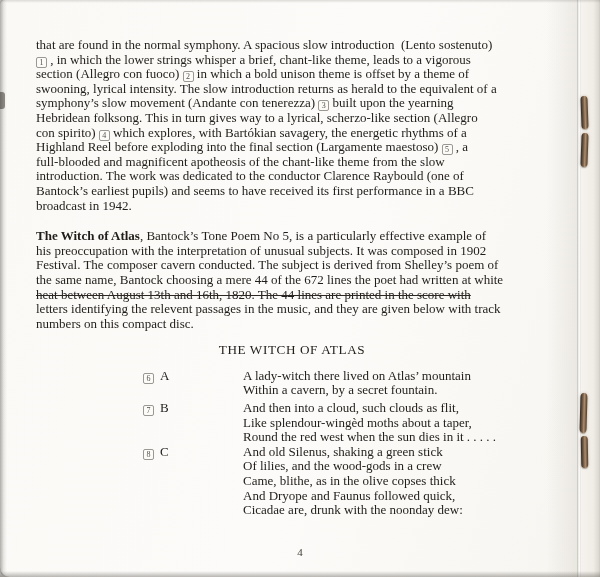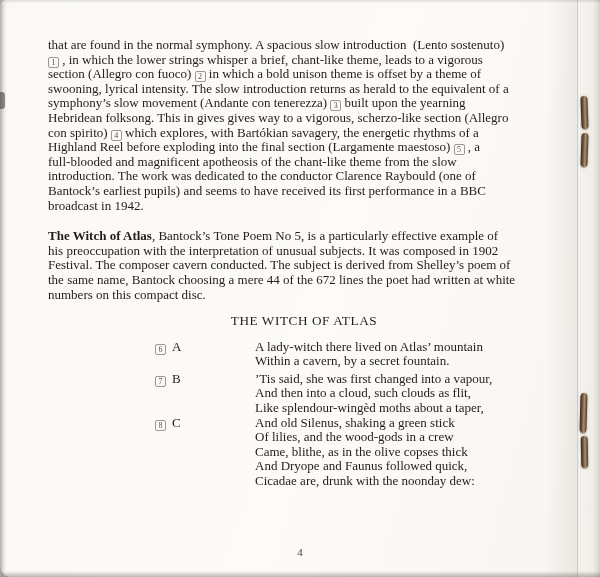--- a/index.html
+++ b/index.html
@@ -46,21 +46,21 @@
     background:linear-gradient(to right,#32271f,#85674c 42%,#ab8e70 58%,#4c3b2e);
     border-radius:45%/12%;
     box-shadow:0 0 3px rgba(120,85,55,.35), 0 1px 1px rgba(0,0,0,.25);
   }
   .staple.s1a { left:581px; top:96px;  height:33px; transform:rotate(-2deg); }
   .staple.s1b { left:581px; top:133px; height:34px; transform:rotate(2deg); }
   .staple.s2a { left:580px; top:393px; height:40px; transform:rotate(1.5deg); }
   .staple.s2b { left:581px; top:436px; height:32px; transform:rotate(-1deg); }
 
   .content {
-    position:absolute; left:48px; top:38px; width:512px;
+    position:absolute; left:36px; top:38px; width:512px;
     color:#201d1a; font-size:13px; line-height:14.6px;
   }
   .line { white-space:pre; height:14.6px; }
   .para2 { margin-top:16px; }
   .seg-bold { font-weight:bold; }
   .seg-strike { text-decoration:line-through; text-decoration-thickness:1.4px; text-decoration-color:#2b2723; }
   .tracknum {
     display:inline-block; width:11px; height:11px; box-sizing:border-box;
     border:1px solid #9b9792; border-radius:2px; background:#fcfbf8;
     font-size:8px; line-height:9px; text-align:center; color:#56524c;
@@ -84,51 +84,53 @@
 <div class="scan">
   <div class="page">
     <div class="content">
       <div>
           <div class="para">
             <div class="line"><span class="seg">that are found in the normal symphony. A spacious slow introduction  (Lento sostenuto)</span></div>
             <div class="line"><span class="tracknum">1</span><span class="seg"> , in which the lower strings whisper a brief, chant-like theme, leads to a vigorous</span></div>
             <div class="line"><span class="seg">section (Allegro con fuoco) </span><span class="tracknum">2</span><span class="seg"> in which a bold unison theme is offset by a theme of</span></div>
             <div class="line"><span class="seg">swooning, lyrical intensity. The slow introduction returns as herald to the equivalent of a</span></div>
             <div class="line"><span class="seg">symphony’s slow movement (Andante con tenerezza) </span><span class="tracknum">3</span><span class="seg"> built upon the yearning</span></div>
-            <div class="line"><span class="seg">Hebridean folksong. This in gives gives way to a vigorous, scherzo-like section (Allegro</span></div>
+            <div class="line"><span class="seg">Hebridean folksong. This in turn gives way to a lyrical, scherzo-like section (Allegro</span></div>
             <div class="line"><span class="seg">con spirito) </span><span class="tracknum">4</span><span class="seg"> which explores, with Bartókian savagery, the energetic rhythms of a</span></div>
             <div class="line"><span class="seg">Highland Reel before exploding into the final section (Largamente maestoso) </span><span class="tracknum">5</span><span class="seg"> , a</span></div>
             <div class="line"><span class="seg">full-blooded and magnificent apotheosis of the chant-like theme from the slow</span></div>
             <div class="line"><span class="seg">introduction. The work was dedicated to the conductor Clarence Raybould (one of</span></div>
             <div class="line"><span class="seg">Bantock’s earliest pupils) and seems to have received its first performance in a BBC</span></div>
             <div class="line"><span class="seg">broadcast in 1942.</span></div>
           </div>
           <div class="para para2">
             <div class="line"><span class="seg-bold">The Witch of Atlas</span><span class="seg">, Bantock’s Tone Poem No 5, is a particularly effective example of</span></div>
             <div class="line"><span class="seg">his preoccupation with the interpretation of unusual subjects. It was composed in 1902</span></div>
             <div class="line"><span class="seg">Festival. The composer cavern conducted. The subject is derived from Shelley’s poem of</span></div>
             <div class="line"><span class="seg">the same name, Bantock choosing a mere 44 of the 672 lines the poet had written at white</span></div>
+            <div class="line"><span class="seg-strike">heat between August 13th and 16th, 1820. The 44 lines are printed in the score with</span></div>
+            <div class="line"><span class="seg">letters identifying the relevent passages in the music, and they are given below with track</span></div>
             <div class="line"><span class="seg">numbers on this compact disc.</span></div>
           </div>
         </div>
       <div class="poem-title">THE WITCH OF ATLAS</div>
       <div class="poem">
           <div class="stanza">
             <div class="stanza-marker"><span class="tracknum">6</span><span class="stanza-letter">A</span></div>
             <div class="stanza-lines">
               <div class="line">A lady-witch there lived on Atlas’ mountain</div>
               <div class="line">Within a cavern, by a secret fountain.</div>
             </div>
           </div>
           <div class="stanza">
             <div class="stanza-marker"><span class="tracknum">7</span><span class="stanza-letter">B</span></div>
             <div class="stanza-lines">
-              <div class="line">’Tis said, she was first changed into a vapour,</div>
               <div class="line">And then into a cloud, such clouds as flit,</div>
               <div class="line">Like splendour-wingèd moths about a taper,</div>
+              <div class="line">Round the red west when the sun dies in it . . . . .</div>
             </div>
           </div>
           <div class="stanza">
             <div class="stanza-marker"><span class="tracknum">8</span><span class="stanza-letter">C</span></div>
             <div class="stanza-lines">
               <div class="line">And old Silenus, shaking a green stick</div>
               <div class="line">Of lilies, and the wood-gods in a crew</div>
               <div class="line">Came, blithe, as in the olive copses thick</div>
               <div class="line">And Dryope and Faunus followed quick,</div>
               <div class="line">Cicadae are, drunk with the noonday dew:</div>

